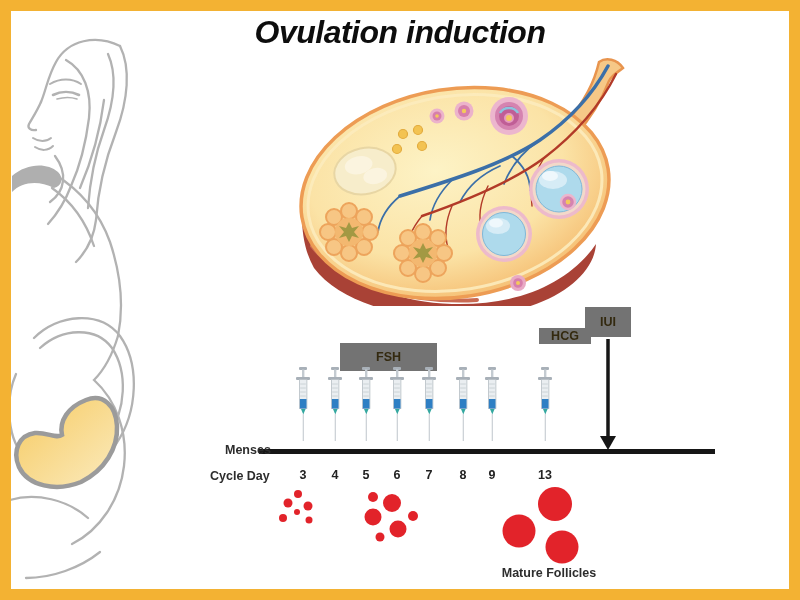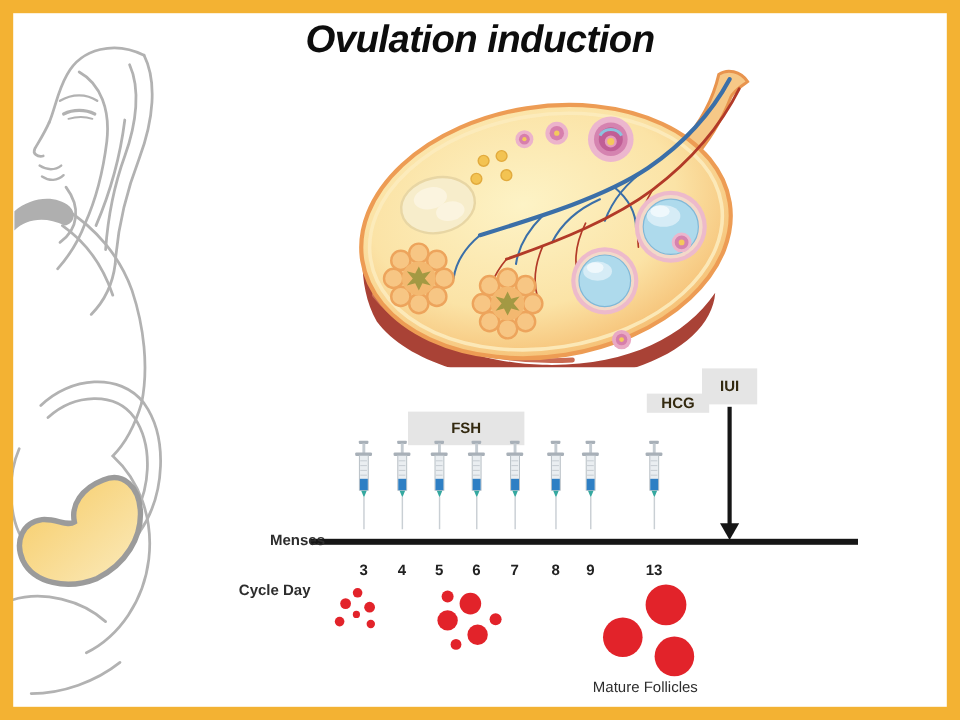--- a/index.html
+++ b/index.html
@@ -7,30 +7,30 @@
     width:800px;height:600px;position:relative;overflow:hidden;
     background:#ffffff;font-family:"Liberation Sans",sans-serif;
   }
   .frame{position:absolute;inset:0;border:11px solid #F3B233;z-index:60;pointer-events:none;}
   .title{
     position:absolute;left:0;top:14px;width:800px;text-align:center;
     font-size:32px;font-weight:bold;letter-spacing:-0.5px;color:#0d0d0d;z-index:5;font-style:italic;
   }
   .lbl{position:absolute;color:#2d2d2d;font-size:12.5px;font-weight:bold;z-index:6;}
   .ybox{
-    position:absolute;background:#e5e5e5;color:#33290f;font-weight:bold;font-size:12.5px;
+    position:absolute;background:#737373;color:#33290f;font-weight:bold;font-size:12.5px;
     display:flex;align-items:center;justify-content:center;z-index:6;
   }
   .fsh-box{left:340px;top:343px;width:97px;height:28px;}
   .hcg-box{left:539px;top:328px;width:52px;height:16px;}
   .iui-box{left:585px;top:307px;width:46px;height:30px;}
   .timeline{position:absolute;left:259px;top:449px;width:456px;height:5px;background:#161616;z-index:6;}
   .menses{left:201px;top:443px;padding-left:24px;}
-  .cycleday{left:199px;top:469px;margin-top:16px;}
-  .mature{left:494px;top:566px;width:110px;text-align:left;font-weight:normal;}
+  .cycleday{left:210px;top:469px;}
+  .mature{left:494px;top:566px;width:110px;text-align:center;font-weight:bold;}
   .daynum{position:absolute;top:468px;width:24px;text-align:center;color:#222;font-size:12.5px;font-weight:bold;z-index:6;}
   .syringe{position:absolute;top:367px;width:16px;height:76px;z-index:6;}
   #follicle-layer,#arrow-layer{position:absolute;left:0;top:0;width:800px;height:600px;z-index:5;pointer-events:none;}
   .ovary-svg{position:absolute;left:272px;top:56px;width:355px;height:250px;z-index:4;}
   .woman-svg{position:absolute;left:8px;top:38px;width:185px;height:550px;z-index:2;}
 </style>
 </head>
 <body>
 
 <svg class="woman-svg" viewBox="0 0 185 550">

